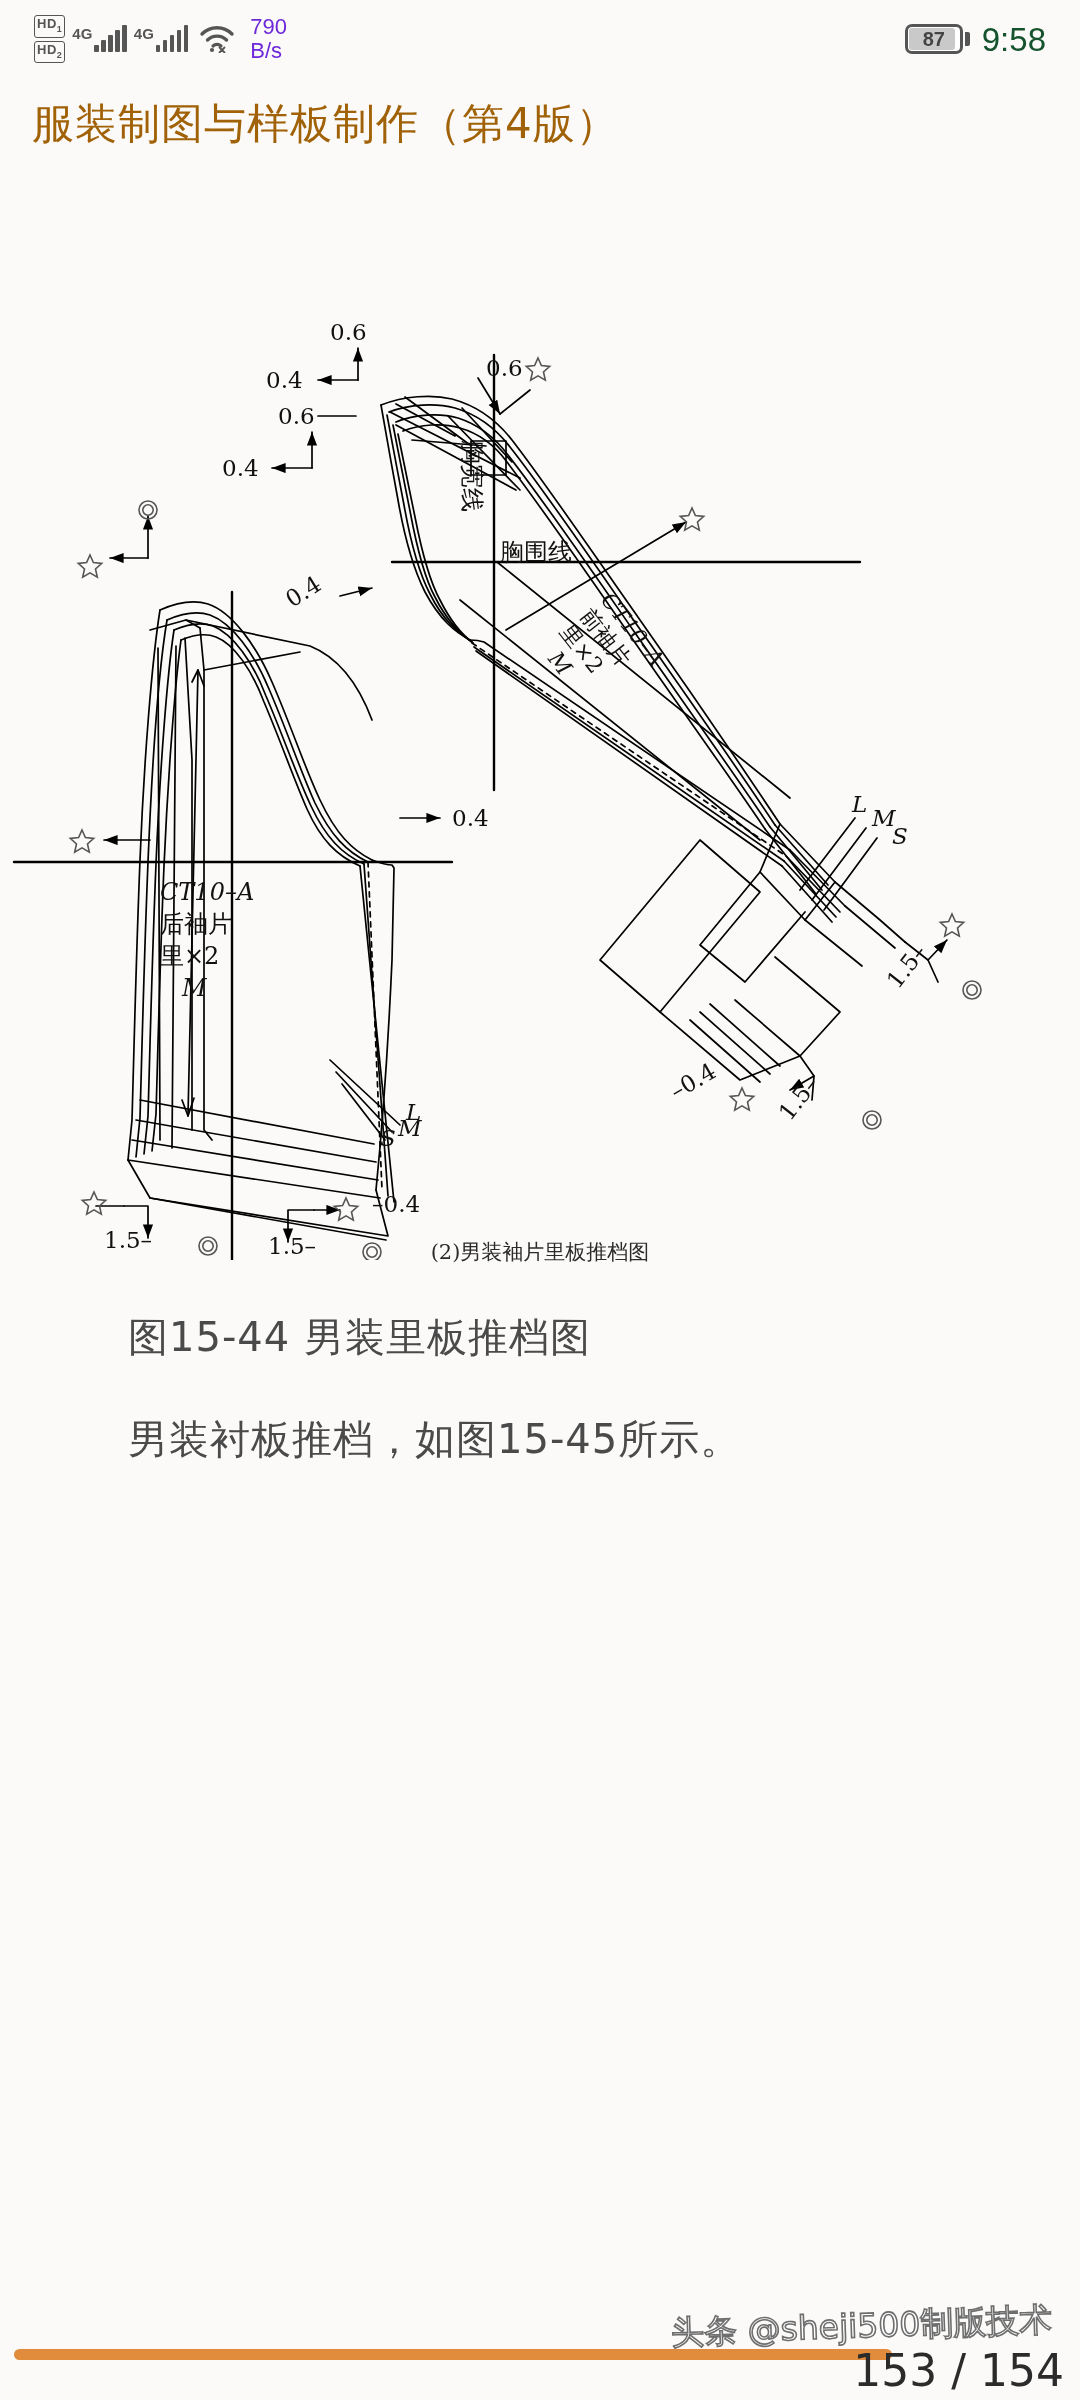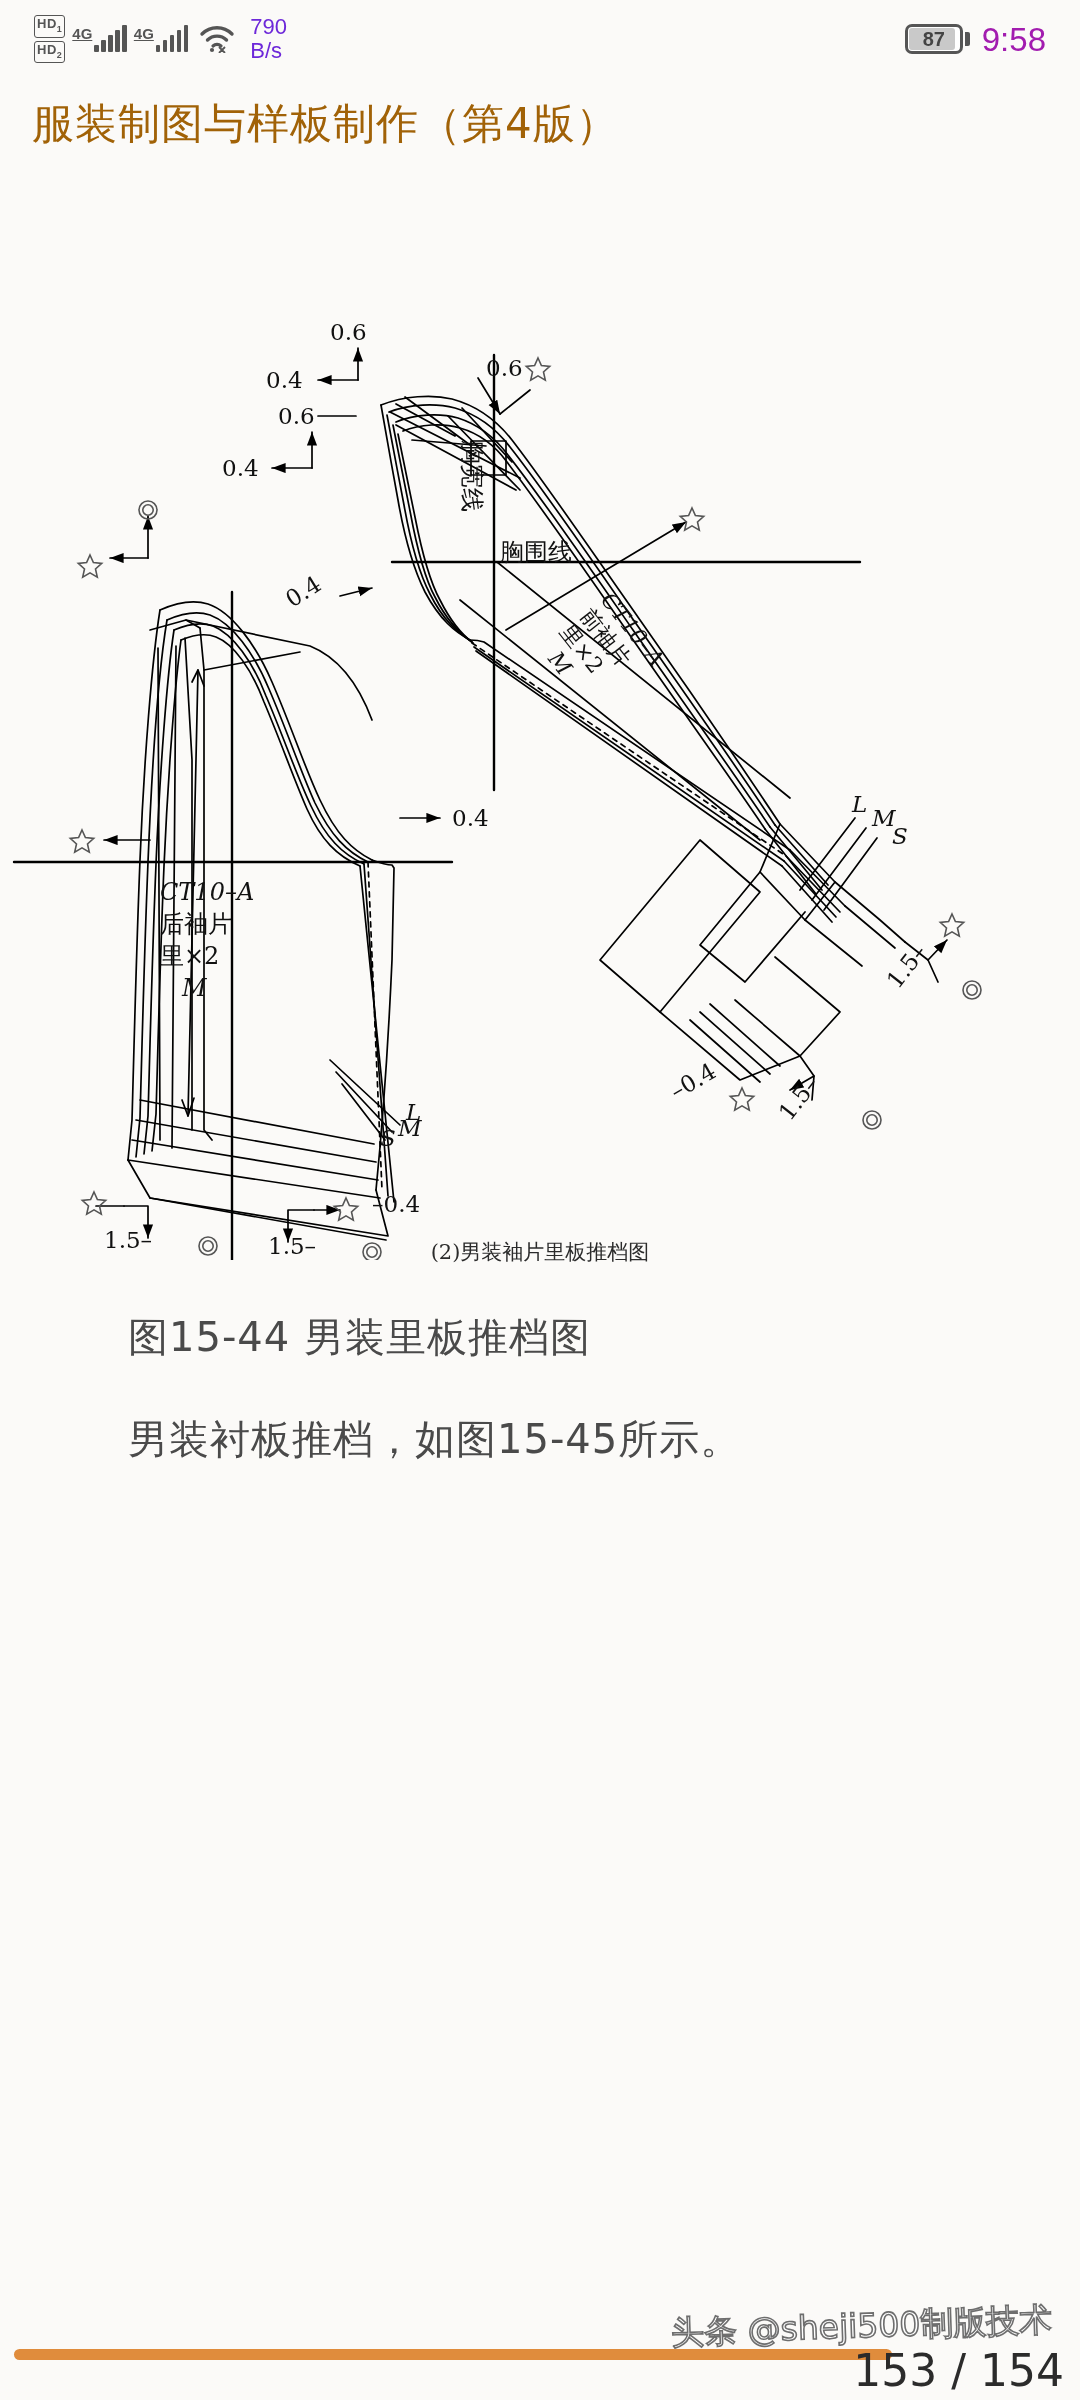--- a/index.html
+++ b/index.html
@@ -20,21 +20,21 @@
   .sb-left{display:flex;align-items:center;gap:7px;}
   .hd-stack{display:flex;flex-direction:column;gap:3px;}
   .hd-chip{
     font-size:13px;line-height:13px;letter-spacing:.5px;
     border:1.6px solid #555;border-radius:3px;
     padding:1px 2px 1px 2px;color:#555;font-weight:700;
     display:inline-block;
   }
   .hd-chip sub{font-size:9px;}
   .net-group{display:flex;align-items:flex-end;gap:2px;}
-  .net-label{font-size:15px;color:#555;font-weight:600;line-height:12px;margin-bottom:12px;text-decoration:underline;}
+  .net-label{font-size:15px;color:#555;font-weight:600;line-height:12px;margin-bottom:12px;}
   .bars{display:flex;align-items:flex-end;gap:2.5px;height:26px;}
   .bars i{display:block;width:4.5px;background:#555;border-radius:1px;}
   .bars i:nth-child(1){height:7px;}
   .bars i:nth-child(2){height:12px;}
   .bars i:nth-child(3){height:17px;}
   .bars i:nth-child(4){height:22px;}
   .bars i:nth-child(5){height:27px;}
   .wifi{width:36px;height:28px;position:relative;margin-left:4px;}
   .speed{font-size:22px;line-height:24px;color:#6d28d9;text-align:left;margin-left:8px;}
   .sb-right{display:flex;align-items:center;gap:12px;}
@@ -44,21 +44,21 @@
   .batt-body{
     width:58px;height:30px;border:3px solid #555;border-radius:7px;
     display:flex;align-items:center;justify-content:center;box-sizing:border-box;
     background:#fff;
   }
   .batt-fill{
     position:absolute;left:4px;top:4px;bottom:4px;width:46px;background:#c9c9c9;border-radius:3px;
   }
   .batt-num{position:relative;font-size:20px;font-weight:700;color:#444;line-height:20px;z-index:2;}
   .batt-cap{width:5px;height:14px;background:#555;border-radius:0 2px 2px 0;margin-left:2px;}
-  .clock{font-size:33px;color:#a21caf;line-height:33px;}
+  .clock{font-size:33px;color:#14532d;line-height:33px;}
 
   
   .booktitle{
     position:absolute;left:32px;top:96px;
     font-size:42px;color:#a16207;letter-spacing:1px;
     font-family:"DejaVu Sans","Liberation Sans",sans-serif;
   }
 
   
   .figure{

